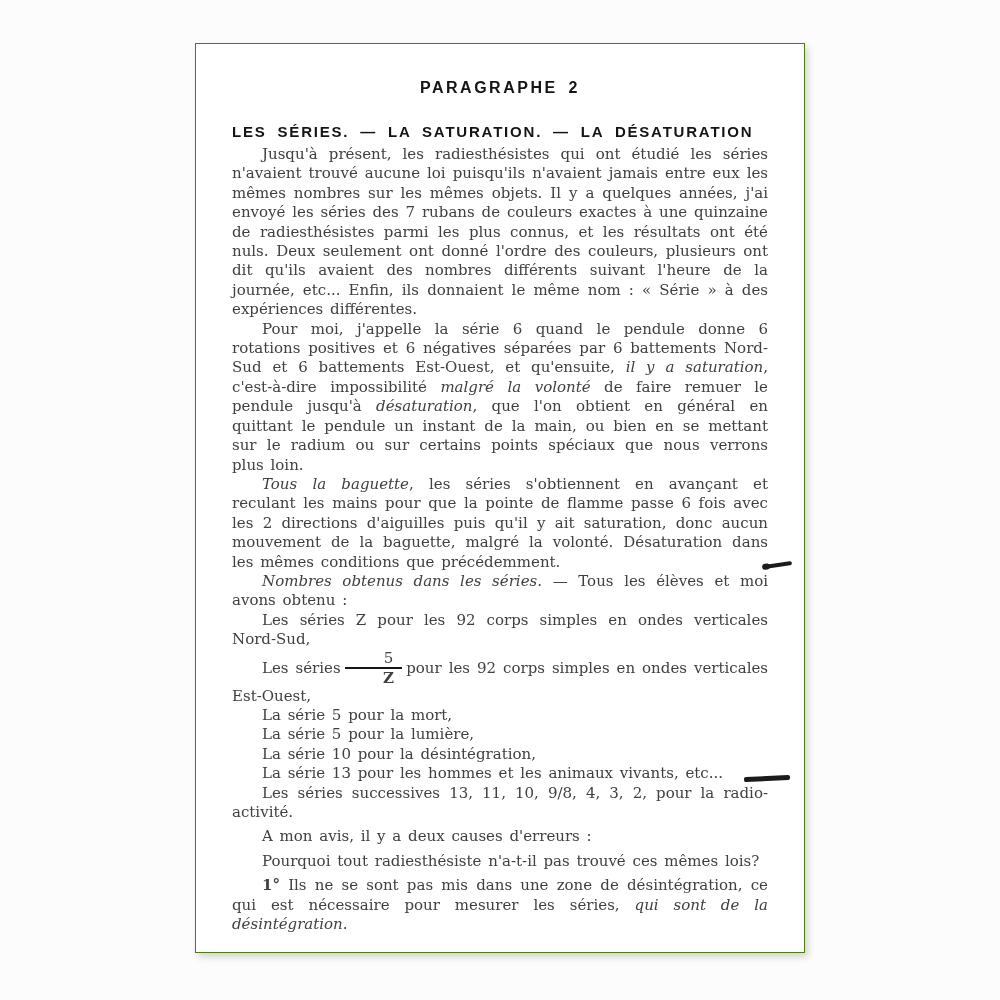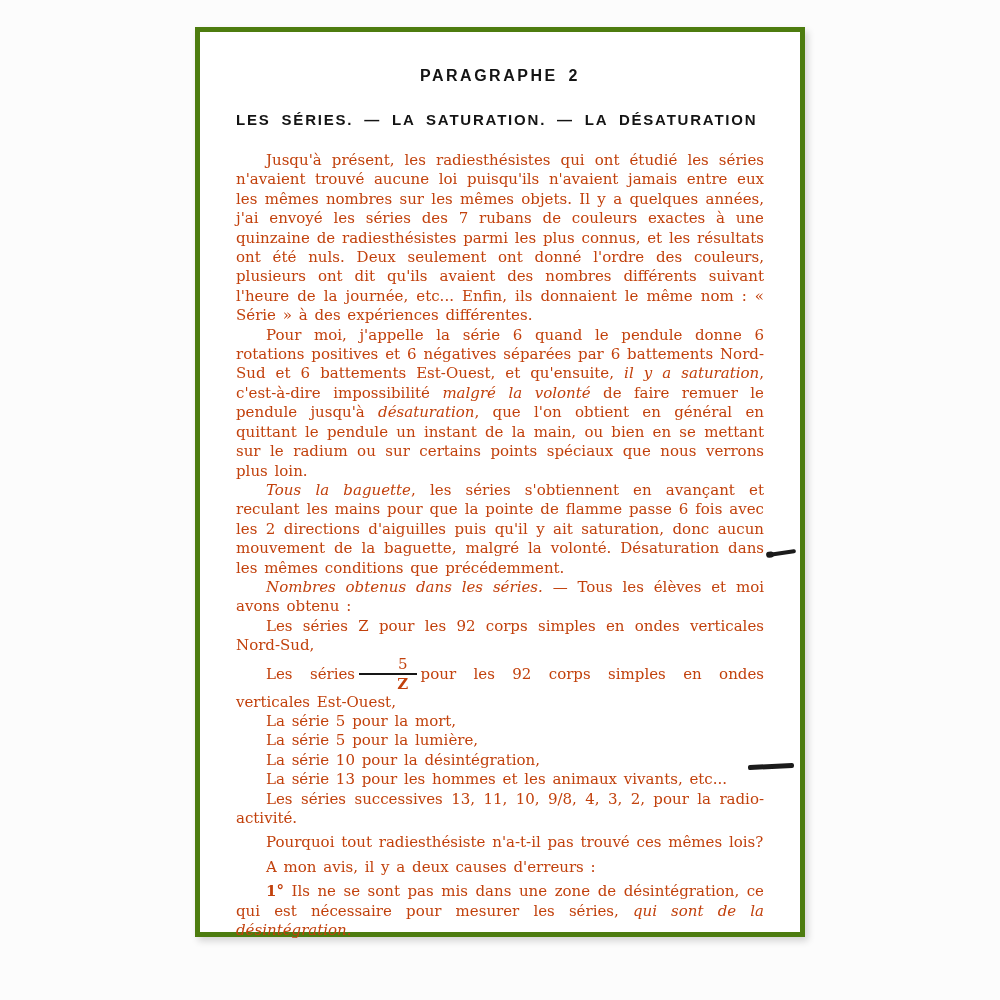--- a/index.html
+++ b/index.html
@@ -12,26 +12,26 @@
   }
   .canvas {
     position: relative;
     width: 1000px;
     height: 1000px;
     overflow: hidden;
   }
   .page {
     position: absolute;
     left: 195px;
-    top: 27px;
+    top: 43px;
     width: 610px;
     height: 910px;
     box-sizing: border-box;
     background: #ffffff;
-    border: 5px solid #4d7c0f;
+    border: 1px solid #4d7c0f;
     box-shadow: 3px 4px 7px rgba(0,0,0,0.16);
     padding: 30px 36px 0 36px;
   }
   .heading {
     margin: 5px 0 0 0;
     text-align: center;
     font-family: "Liberation Sans", sans-serif;
     font-weight: bold;
     font-size: 16px;
     letter-spacing: 2.5px;
@@ -43,24 +43,24 @@
     text-align: left;
     font-family: "Liberation Sans", sans-serif;
     font-weight: bold;
     font-size: 15px;
     letter-spacing: 1.8px;
     word-spacing: 5px;
     color: #141414;
     white-space: nowrap;
   }
   .body {
-    margin-top: 23px;
+    margin-top: 5px;
     font-size: 15px;
     line-height: 19.4px;
-    color: #c2410c;
+    color: #404040;
     text-align: justify;
     word-spacing: 2px;
   }
   .para {
     margin: 0;
     text-indent: 30px;
   }
   .para.spaced {
     margin-top: 5px;
   }
@@ -128,20 +128,20 @@
         <p class="para"><span>Pour moi, j'appelle la série 6 quand le pendule donne 6 rotations positives et 6 négatives séparées par 6 battements Nord-Sud et 6 battements Est-Ouest, et qu'ensuite, </span><em>il y a saturation</em><span>, c'est-à-dire impossibilité </span><em>malgré la volonté</em><span> de faire remuer le pendule jusqu'à </span><em>désaturation</em><span>, que l'on obtient en général en quittant le pendule un instant de la main, ou bien en se mettant sur le radium ou sur certains points spéciaux que nous verrons plus loin.</span></p>
         <p class="para"><em>Tous la baguette</em><span>, les séries s'obtiennent en avançant et reculant les mains pour que la pointe de flamme passe 6 fois avec les 2 directions d'aiguilles puis qu'il y ait saturation, donc aucun mouvement de la baguette, malgré la volonté. Désaturation dans les mêmes conditions que précédemment.</span></p>
         <p class="para"><em>Nombres obtenus dans les séries.</em><span> — Tous les élèves et moi avons obtenu :</span></p>
         <p class="para"><span>Les séries Z pour les 92 corps simples en ondes verticales Nord-Sud,</span></p>
         <p class="para"><span>Les séries</span><span class="frac"><span class="top">5</span><span class="bottom">Z</span></span><span>pour les 92 corps simples en ondes verticales Est-Ouest,</span></p>
         <p class="para"><span>La série 5 pour la mort,</span></p>
         <p class="para"><span>La série 5 pour la lumière,</span></p>
         <p class="para"><span>La série 10 pour la désintégration,</span></p>
         <p class="para"><span>La série 13 pour les hommes et les animaux vivants, etc...</span></p>
         <p class="para"><span>Les séries successives 13, 11, 10, 9/8, 4, 3, 2, pour la radio-activité.</span></p>
+        <p class="para spaced"><span>A mon avis, il y a deux causes d'erreurs :</span></p>
         <p class="para spaced"><span>Pourquoi tout radiesthésiste n'a-t-il pas trouvé ces mêmes lois?</span></p>
-        <p class="para spaced"><span>A mon avis, il y a deux causes d'erreurs :</span></p>
         <p class="para spaced"><strong>1°</strong><span> Ils ne se sont pas mis dans une zone de désintégration, ce qui est nécessaire pour mesurer les séries, </span><em>qui sont de la désintégration</em><span>.</span></p>
       </div>
     <div class="pen-mark mark-1"></div>
     <div class="pen-mark mark-2"></div>
   </div>
 </div>
 
 </body></html>

